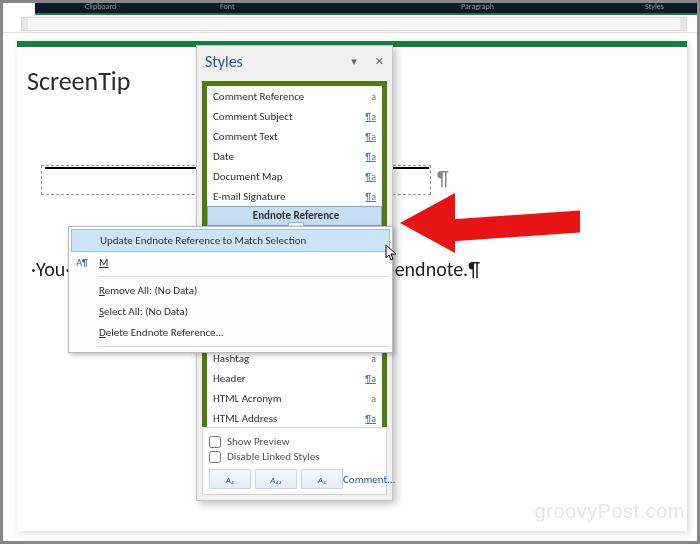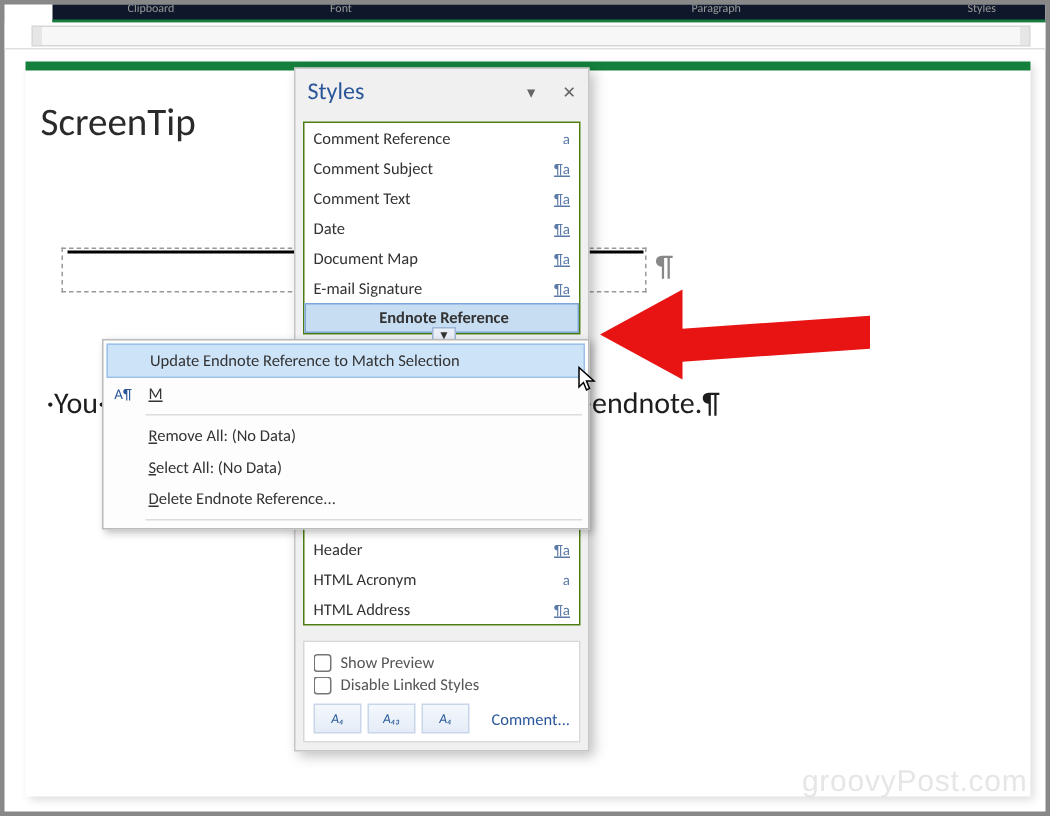--- a/index.html
+++ b/index.html
@@ -85,21 +85,21 @@
     justify-content: space-between;
   }
   .styles-header .htxt {
     font-size: 16px;
     color: #2b579a;
   }
   .pane-ctl { display:flex; gap:18px; color:#666; font-size:11px; }
   .pane-ctl span { cursor: pointer; }
   .style-list {
     background: #fff;
-    border: 1px solid #4d7c0f;
+    border: 5px solid #4d7c0f;
     margin: 0 5px;
   }
   .style-row {
     display: flex;
     justify-content: space-between;
     align-items: center;
     padding: 3px 6px;
     font-size: 11px;
     color: #333;
     height: 20px;
@@ -165,21 +165,21 @@
     display:flex; align-items:center; gap:6px;
     font-size:11px; color:#555; margin:2px 0;
   }
   .chk-row input { width:12px; height:12px; }
   .bot-row {
     display:flex; align-items:center; justify-content:space-between;
     margin-top:6px;
   }
   .bot-icons { display:flex; gap:4px; }
   .bot-icon {
-    width:32px; height:20px;
+    width:42px; height:20px;
     border:1px solid #c9d6ea;
     background:linear-gradient(#f4f8fc,#e4ecf7);
     font-size:9px; color:#2b5a9c;
     display:flex; align-items:center; justify-content:center;
     font-style:italic;
   }
   .options-link { color:#2b579a; font-size:11px; }
 
   
   .arrow {
@@ -216,21 +216,21 @@
     border:1px dashed #999;
     background:#fff;
   }
   .table-border-top {
     position:absolute; top:120px; left:28px; width:384px;
     height:2px; background:#000;
   }
 
   .watermark {
     position:absolute;
-    right:12px; bottom:8px;
+    right:12px; bottom:18px;
     color:#e6e6e6;
     font-size:20px;
     font-family: Arial, sans-serif;
     letter-spacing:0.5px;
     z-index:5;
   }
 </style>
 </head>
 <body>
 

